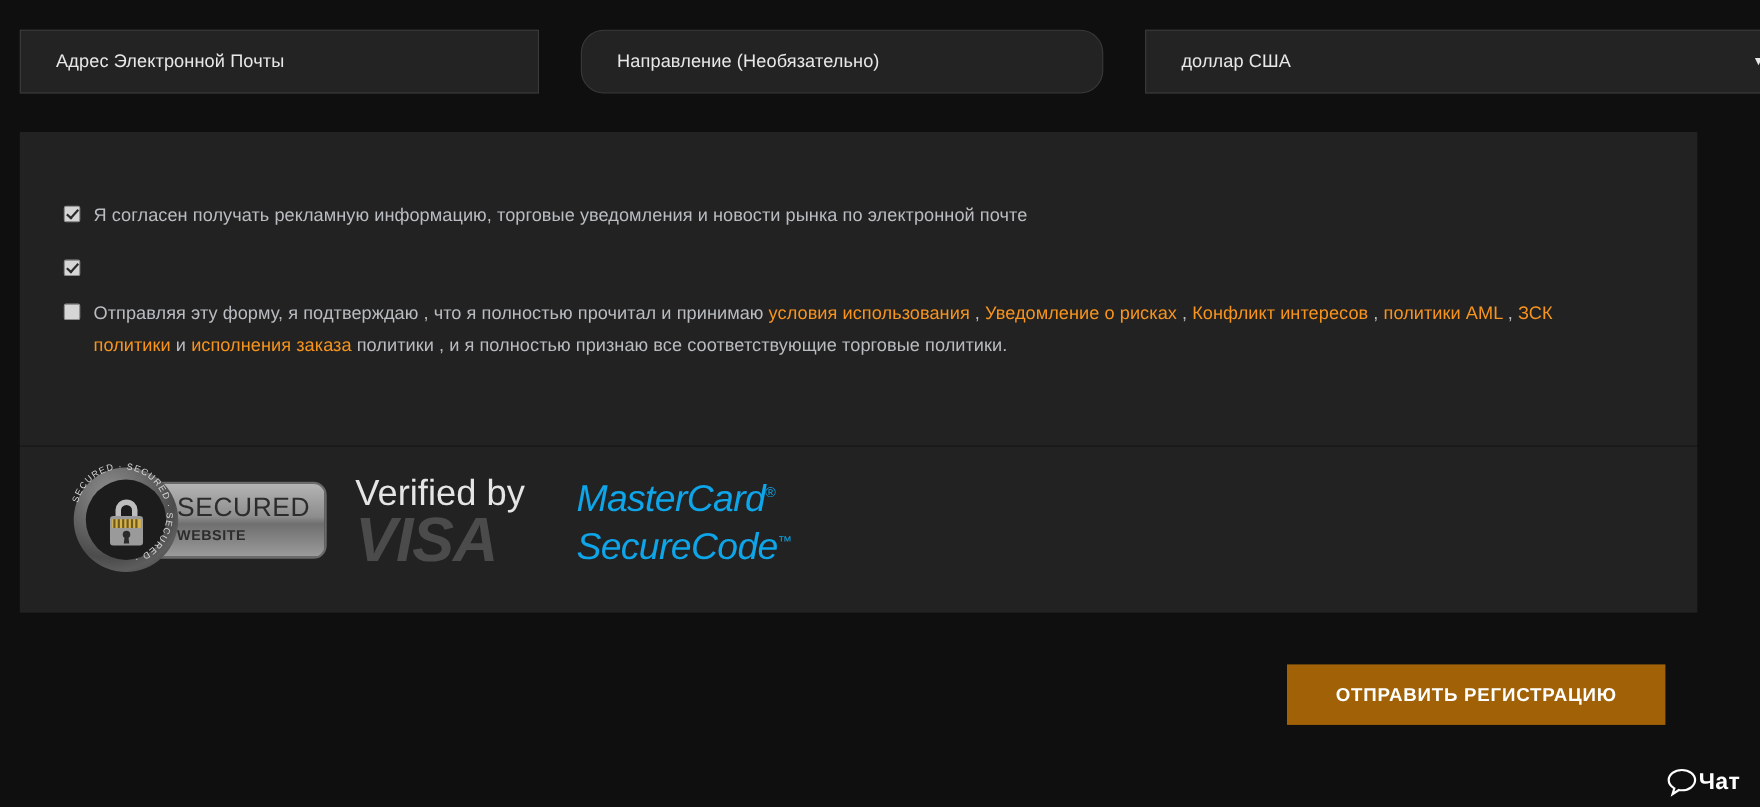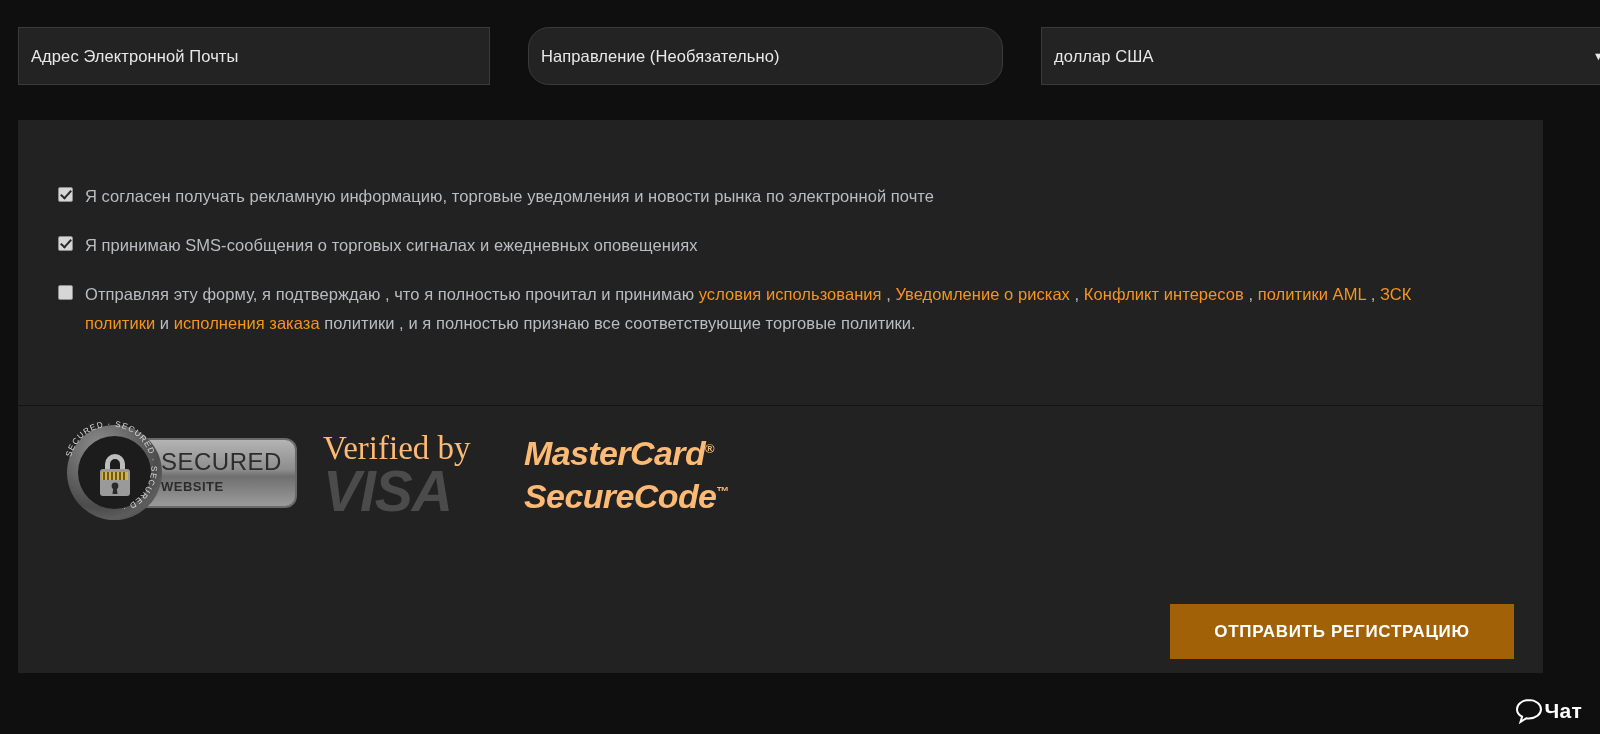--- a/index.html
+++ b/index.html
@@ -15,32 +15,32 @@
   .field-row { position: absolute; left: 0; top: 0; width: 1600px; height: 110px; }
   .field {
     position: absolute; top: 27px; height: 58px;
     background: #232323; border: 1px solid #3a3a3a;
     display: flex; align-items: center;
   }
   .field-email { left: 18px; width: 472px; }
   .field-dir   { left: 528px; width: 475px; border-radius: 21px; }
   .field-cur   { left: 1041px; width: 578px; }
   .field-text {
-    color: #e8e8e8; font-size: 16.5px; padding-left: 12px;
+    color: #e8e8e8; font-size: 16.5px; padding-left: 32px;
     letter-spacing: 0.1px; white-space: nowrap;
   }
   .field-cur .field-text { flex: 1; }
   .caret {
     color: #e8e8e8; font-size: 11px; padding-right: 14px; line-height: 1;
   }
 
   
   .panel {
     position: absolute; left: 18px; top: 120px;
-    width: 1525px; height: 553px;
+    width: 1525px; height: 437px;
     background: #222222;
   }
 
   
   .consents { position: absolute; left: 40px; top: 62px; right: 40px; }
   .consent-row { display: flex; align-items: flex-start; margin-bottom: 20px; }
   .consent-row.last { margin-bottom: 0; }
   .cb {
     flex: 0 0 auto; width: 15px; height: 15px; margin-top: 5px; margin-right: 12px;
     background: #d6d6d6; border: 1px solid #8e8e8e; border-radius: 2px;
@@ -94,30 +94,30 @@
     background: linear-gradient(180deg, #b4b4b4 0%, #8d8d8d 45%, #6f6f6f 55%, #9b9b9b 100%);
     border: 2px solid #6a6a6a;
     display: flex; flex-direction: column; justify-content: center;
     padding-left: 34px;
   }
   .seal-l1 { color: #2c2c2c; font-size: 24px; font-weight: 400; letter-spacing: 0.5px; line-height: 26px; }
   .seal-l2 { color: #2c2c2c; font-size: 13px; font-weight: 700; letter-spacing: 0.5px; line-height: 23px; }
 
   
   .visa { margin-left: 20px; width: 185px; }
-  .visa-top { color: #fdba74; font-size: 33px; line-height: 36px; letter-spacing: 0px; font-family: Liberation Serif, serif; }
+  .visa-top { color: #e5e5e5; font-size: 33px; line-height: 36px; letter-spacing: 0px; }
   .visa-word {
     color: #4b4b4b; font-size: 57px; font-weight: bold; font-style: italic;
     line-height: 50px; letter-spacing: -1px; font-family: "Liberation Sans", sans-serif;
   }
 
   
   .mc { margin-left: 16px; width: 210px; }
   .mc-l1, .mc-l2 {
-    color: #fdba74; font-weight: bold; font-style: italic;
+    color: #0ea5e9; font-weight: normal; font-style: italic;
     font-size: 34px; line-height: 38px; letter-spacing: -0.6px;
   }
   .mc-l1 sup, .mc-l2 sup { font-size: 13px; font-style: normal; }
 
   
   .submit-btn {
     position: absolute; left: 1170px; top: 604px;
     width: 344px; height: 55px;
     background: #a16207; border: none; cursor: pointer;
     color: #ffffff; font-size: 17px; font-weight: bold;
@@ -157,21 +157,20 @@
 
     <div class="consents">
 
       <div class="consent-row">
         <div class="cb checked"></div>
         <div class="consent-text">Я согласен получать рекламную информацию, торговые уведомления и новости рынка по электронной почте</div>
       </div>
 
       <div class="consent-row">
         <div class="cb checked"></div>
-        <div class="consent-text">Я принимаю SMS-сообщения о торговых сигналах и ежедневных оповещениях</div>
       </div>
 
       <div class="consent-row last">
         <div class="cb"></div>
         <div class="consent-text wrap">
           <span>Отправляя эту форму, я подтверждаю , что я полностью прочитал и принимаю </span><span class="lnk">условия использования</span><span> , </span><span class="lnk">Уведомление о рисках</span><span> , </span><span class="lnk">Конфликт интересов</span><span> , </span><span class="lnk">политики AML</span><span> , </span><span class="lnk">ЗСК политики</span><span> и </span><span class="lnk">исполнения заказа</span><span> политики , и я полностью признаю все соответствующие торговые политики.</span>
         </div>
       </div>
 
     </div>

